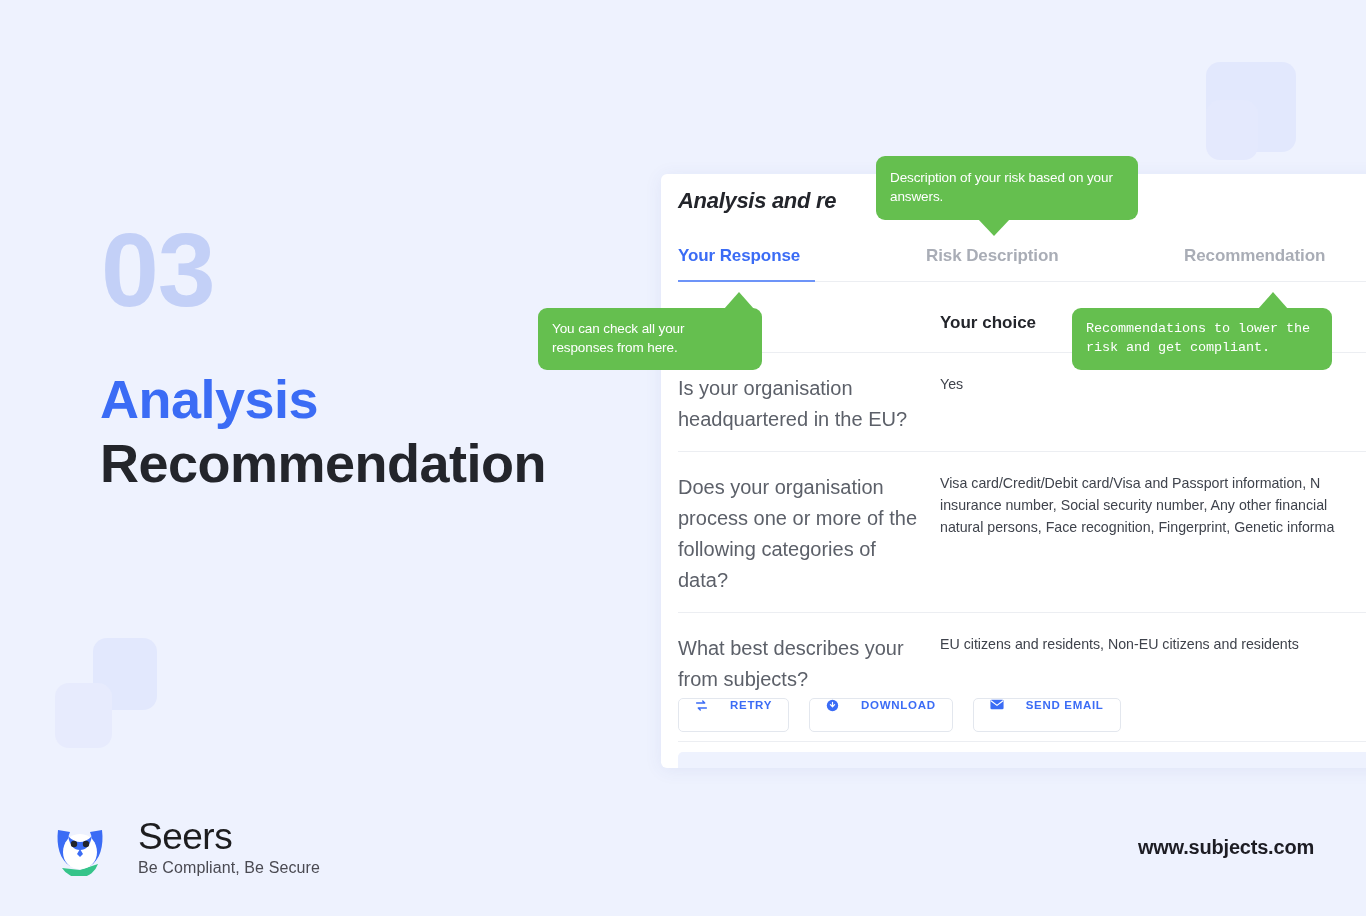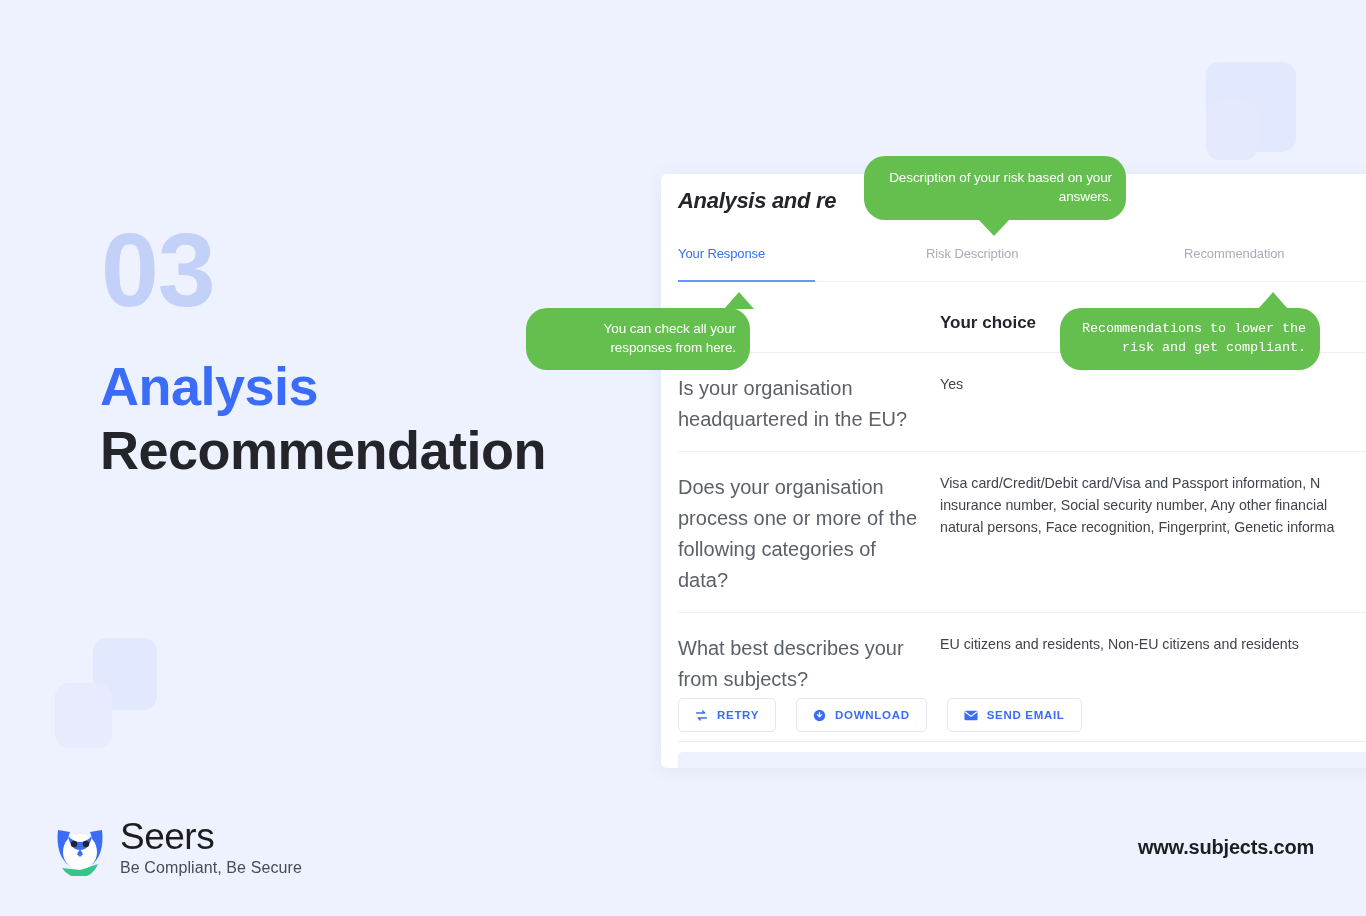--- a/index.html
+++ b/index.html
@@ -18,32 +18,32 @@
   .deco-bl-big   { left:93px;   top:638px; width:64px;  height:72px; }
   .deco-bl-small { left:55px;   top:683px; width:57px;  height:65px; background:#e7ebfd; }
 
   
   .left-col { position:absolute; left:0; top:0; width:756px; height:916px; }
   .step-number {
     position:absolute; left:101px; top:218px;
     font-size:104px; font-weight:700; letter-spacing:-1px;
     color:#c3d0f7; line-height:1;
   }
-  .headline { position:absolute; left:100px; top:355px; }
+  .headline { position:absolute; left:100px; top:368px; }
   .headline-line1 {
     font-size:54px; font-weight:700; color:#3b6cf5;
     line-height:1.18; letter-spacing:-0.5px;
   }
   .headline-line2 {
     font-size:54px; font-weight:700; color:#23252b;
     line-height:1.18; letter-spacing:-0.5px;
   }
 
   
-  .logo-wrap { position:absolute; left:52px; top:818px; display:flex; align-items:center; gap:12px; }
+  .logo-wrap { position:absolute; left:52px; top:818px; display:flex; align-items:center; gap:30px; }
   .logo-mark { width:56px; height:56px; position:relative; }
   .logo-text-block { display:flex; flex-direction:column; }
   .logo-word { font-size:37px; font-weight:400; color:#1d1d1f; line-height:1; letter-spacing:-0.5px; }
   .logo-tag { font-size:16px; color:#4a4a52; margin-top:4px; letter-spacing:0.1px; }
 
   .site-url {
     position:absolute; right:52px; top:836px;
     font-size:20px; font-weight:700; color:#1d1d24; letter-spacing:-0.2px;
   }
 
@@ -55,22 +55,23 @@
     overflow:hidden;
   }
   .card-title {
     position:absolute; left:17px; top:14px;
     font-size:22px; font-weight:700; color:#23252b; letter-spacing:-0.3px;
     white-space:nowrap;
     font-style:italic;
   }
   .tabs { position:absolute; left:17px; top:72px; width:743px; display:flex; }
   .tab {
-    font-size:13px; color:#a9adb6; padding-bottom:12px; letter-spacing:-0.1px;
+    font-size:17px; color:#a9adb6; padding-bottom:12px; letter-spacing:-0.1px;
     white-space:nowrap;
+    font-weight:bold;
   }
   .tab-your-response { width:248px; color:#3b6cf5; }
   .tab-risk { width:258px; }
   .tab-rec { width:230px; }
   .tab-underline {
     position:absolute; left:17px; top:106px; width:137px; height:2px; background:#6d94f8;
   }
   .tabs-rule {
     position:absolute; left:17px; top:107px; width:743px; height:1px; background:#eceef2;
   }
@@ -88,40 +89,40 @@
   }
   .td-a {
     flex:1; font-size:14.2px; color:#3f434c; line-height:1.55;
     white-space:pre-line;
   }
   .trow-tall { padding-bottom:46px; }
 
   
   .actions { position:absolute; left:17px; top:524px; display:flex; gap:20px; }
   .btn {
-    display:flex; align-items:center; gap:9px;
+    display:flex; align-items:flex-start; gap:22px;
     height:34px; padding:0 16px;
     background:#fff; border:1px solid #e3e7ee; border-radius:5px;
     font-size:11.5px; font-weight:700; letter-spacing:0.7px; color:#3b6cf5;
     cursor:pointer;
   }
   .btn svg { display:block; }
 
   .card-footer-panel {
     position:absolute; left:17px; top:578px; width:743px; height:16px;
     background:#eef2fe; border-radius:5px 5px 0 0;
   }
 
   
   .tip {
     position:absolute; background:#65bf4f; color:#ffffff;
-    border-radius:21px; text-align:right;
+    border-radius:9px; text-align:left;
     font-size:13.5px; line-height:1.4; letter-spacing:-0.1px;
     display:flex; align-items:center; justify-content:center;
-    padding:10px 14px; white-space:pre-line;
+    padding:10px 14px; white-space:pre-line;margin-left:12px;
   }
   .tip-arrow { position:absolute; width:0; height:0; }
 
   .tip-risk { left:864px; top:156px; width:262px; height:64px; }
   .tip-risk-arrow {
     left:978px; top:219px;
     border-left:16px solid transparent; border-right:16px solid transparent;
     border-top:17px solid #65bf4f;
   }
 

